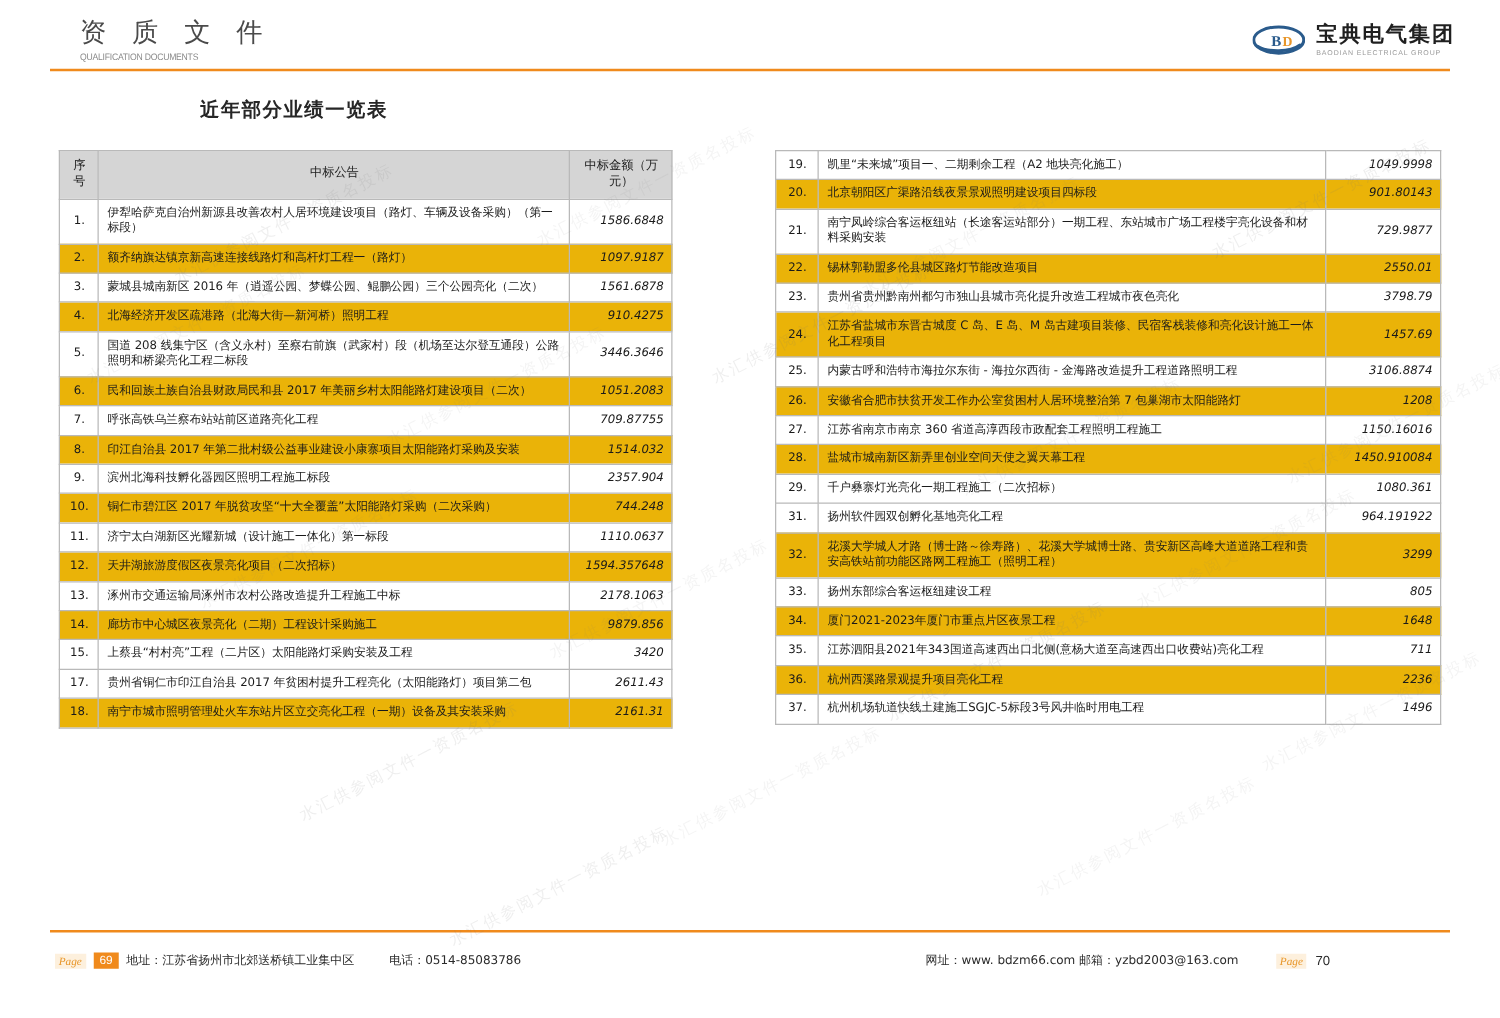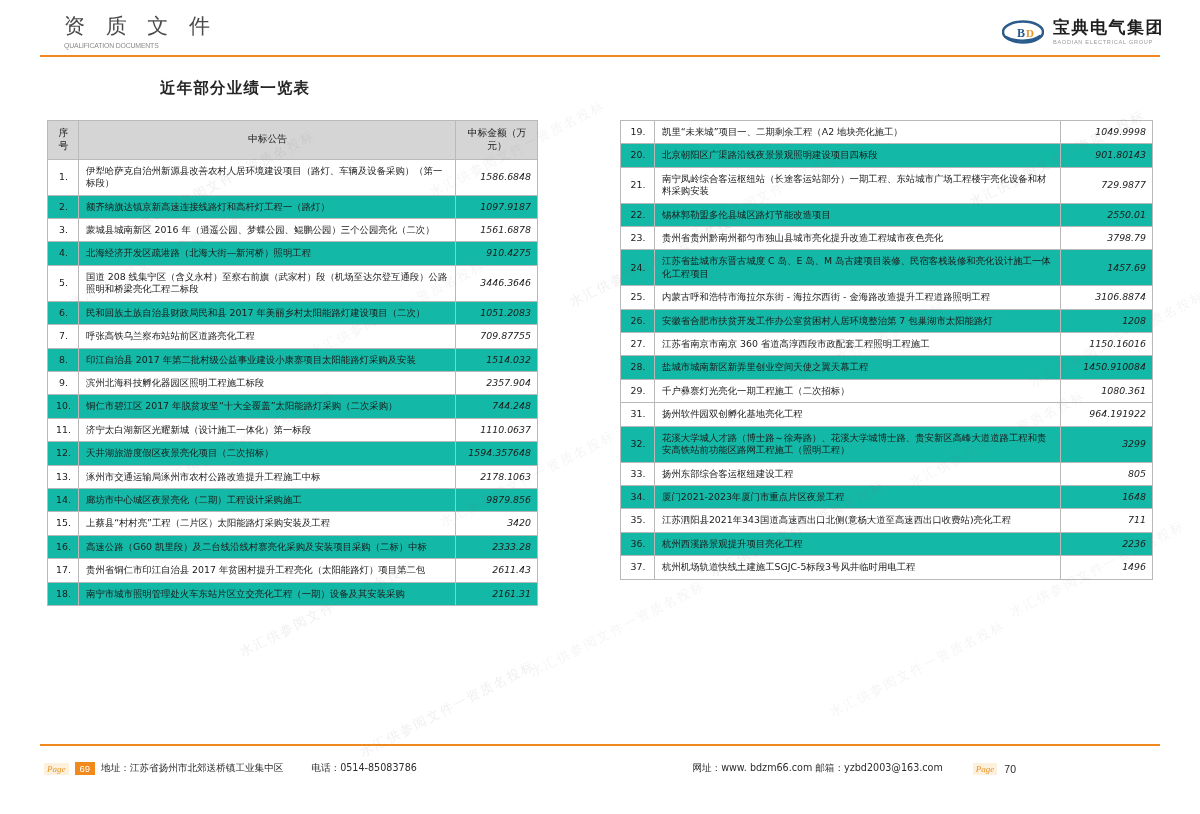--- a/index.html
+++ b/index.html
@@ -133,21 +133,21 @@
     font-size: 9.8px;
     height: 22px;
     padding-top: 6px;
     padding-bottom: 6px;
   }
   .col-idx { width: 31px; text-align: center; }
   .col-amt { width: 82px; }
   .right .col-idx { width: 34px; }
   .right .col-amt { width: 92px; }
 
-  tr.shade td { background: #14b8a6; }
+  tr.shade td { background: #eab308; }
   tr.plain td { background: #ffffff; }
 
   td.idx { text-align: center; white-space: nowrap; padding-left: 2px; padding-right: 2px; }
   td.name { text-align: left; }
   td.amt  { text-align: right; white-space: nowrap; font-style: italic; }
 
   
   .watermark-layer {
     position: absolute;
     left: 0; top: 0;
@@ -173,20 +173,21 @@
     width: 1120px;
     height: 2px;
     background: #f08a1c;
   }
   .footer {
     position: absolute;
     left: 0;
     bottom: 30px;
     width: 1050px;
     height: 22px;
+    padding-left: 48px;
   }
   .footer-left {
     position: absolute;
     left: 44px;
     top: 0;
     display: flex;
     align-items: center;
     gap: 6px;
     font-size: 9.6px;
     color: #2b2b2b;
@@ -337,25 +338,20 @@
           </tr>
           <tr class="shade">
             <td class="idx">14.</td>
             <td class="name">廊坊市中心城区夜景亮化（二期）工程设计采购施工</td>
             <td class="amt">9879.856</td>
           </tr>
           <tr class="plain">
             <td class="idx">15.</td>
             <td class="name">上蔡县“村村亮”工程（二片区）太阳能路灯采购安装及工程</td>
             <td class="amt">3420</td>
-          </tr>
-          <tr class="shade">
-            <td class="idx">16.</td>
-            <td class="name">高速公路（G60 凯里段）及二台线沿线村寨亮化采购及安装项目采购（二标）中标</td>
-            <td class="amt">2333.28</td>
           </tr>
           <tr class="plain">
             <td class="idx">17.</td>
             <td class="name">贵州省铜仁市印江自治县 2017 年贫困村提升工程亮化（太阳能路灯）项目第二包</td>
             <td class="amt">2611.43</td>
           </tr>
           <tr class="shade">
             <td class="idx">18.</td>
             <td class="name">南宁市城市照明管理处火车东站片区立交亮化工程（一期）设备及其安装采购</td>
             <td class="amt">2161.31</td>

